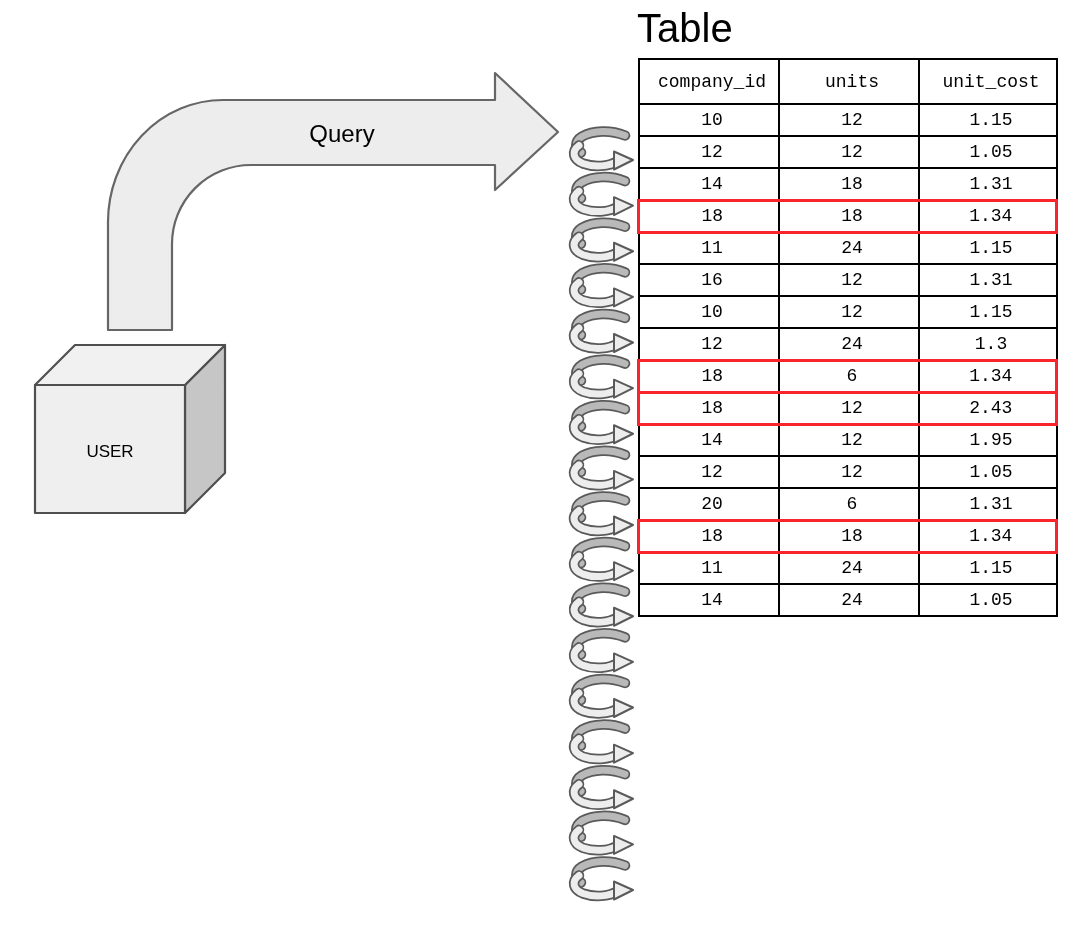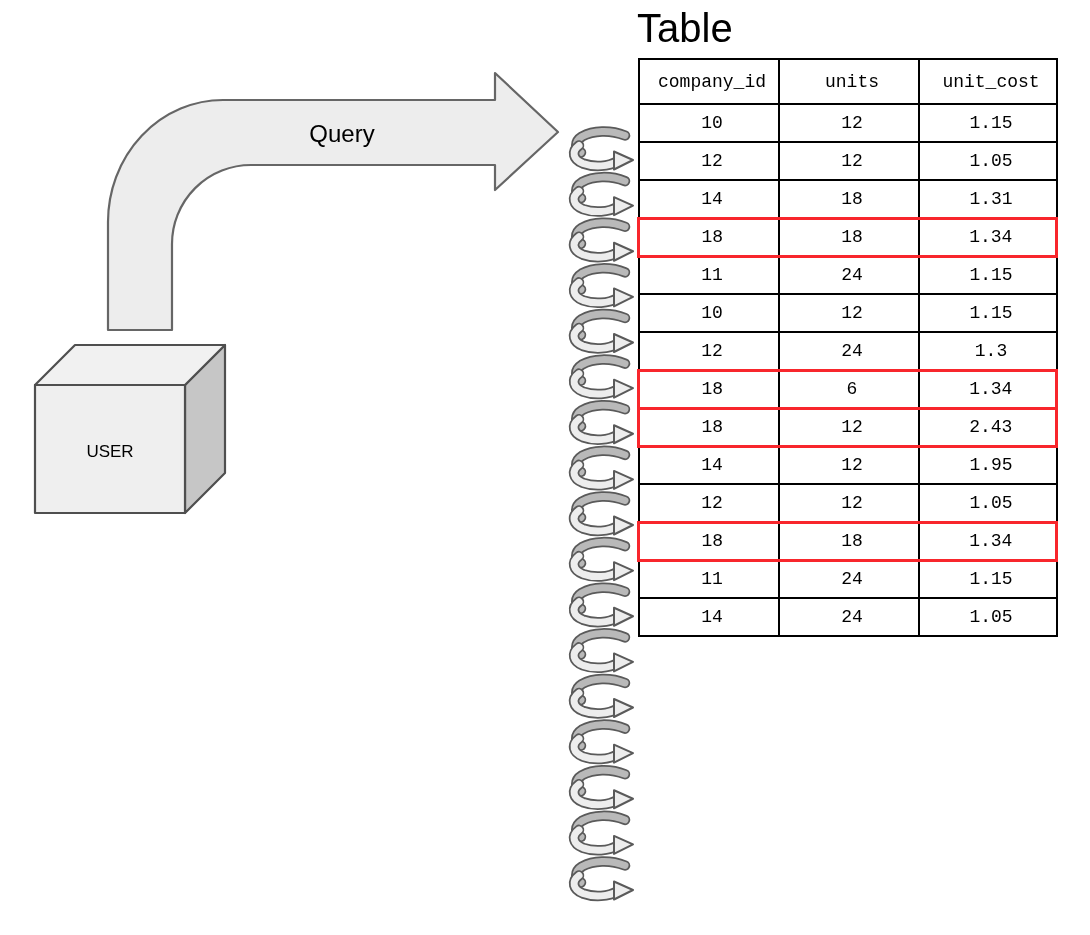--- a/index.html
+++ b/index.html
@@ -35,21 +35,21 @@
              font-size:40px;line-height:1.1;color:var(--ink);}
 
   table.data{position:absolute;left:637px;top:58px;width:418px;
              border-collapse:collapse;table-layout:fixed;
              font-family:"Liberation Mono","DejaVu Sans Mono",monospace;
              font-size:18px;color:var(--ink);}
   table.data th,table.data td{border:2px solid var(--tbl-border);
              padding:0 4px 0 11px;text-align:center;font-weight:normal;
              overflow:hidden;white-space:nowrap;}
   table.data thead tr{height:45px;}
-  table.data tbody tr{height:38px;}
+  table.data tbody tr{height:32px;}
   tr.hl td{border-top:3px solid var(--hl);border-bottom:3px solid var(--hl);}
   tr.hl td:first-child{border-left:3px solid var(--hl);}
   tr.hl td:last-child{border-right:3px solid var(--hl);}
 </style>
 </head>
 <body>
 
 <div id="canvas">
 
   <svg id="gfx" width="1090" height="935" viewBox="0 0 1090 935">
@@ -130,20 +130,25 @@
           <td>18</td>
           <td>18</td>
           <td>1.34</td>
         </tr>
         <tr>
           <td>11</td>
           <td>24</td>
           <td>1.15</td>
         </tr>
         <tr>
+          <td>16</td>
+          <td>12</td>
+          <td>1.31</td>
+        </tr>
+        <tr>
           <td>10</td>
           <td>12</td>
           <td>1.15</td>
         </tr>
         <tr>
           <td>12</td>
           <td>24</td>
           <td>1.3</td>
         </tr>
         <tr class="hl">
@@ -159,20 +164,25 @@
         <tr>
           <td>14</td>
           <td>12</td>
           <td>1.95</td>
         </tr>
         <tr>
           <td>12</td>
           <td>12</td>
           <td>1.05</td>
         </tr>
+        <tr>
+          <td>20</td>
+          <td>6</td>
+          <td>1.31</td>
+        </tr>
         <tr class="hl">
           <td>18</td>
           <td>18</td>
           <td>1.34</td>
         </tr>
         <tr>
           <td>11</td>
           <td>24</td>
           <td>1.15</td>
         </tr>

